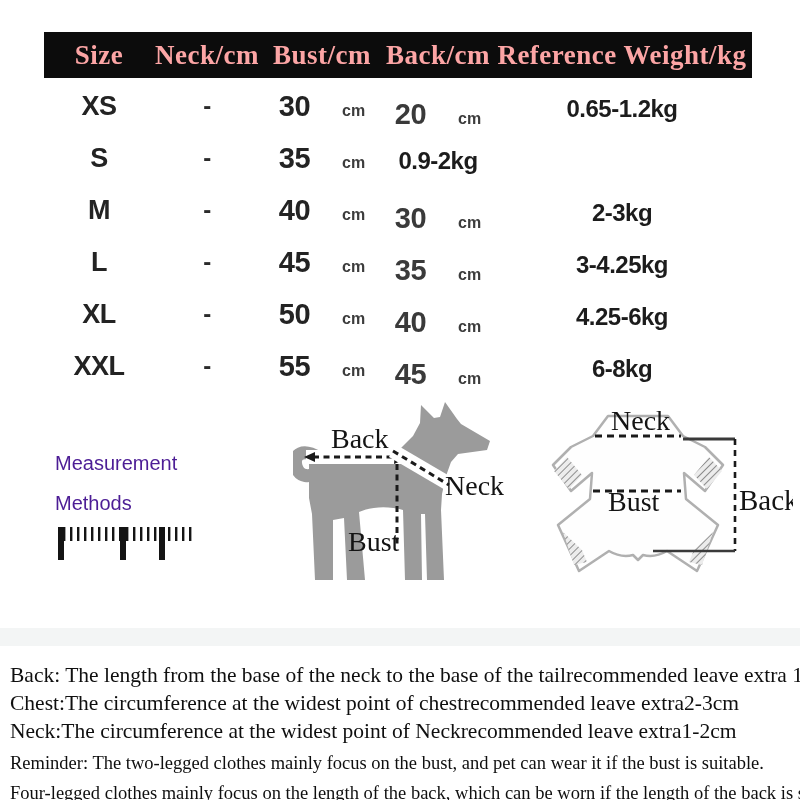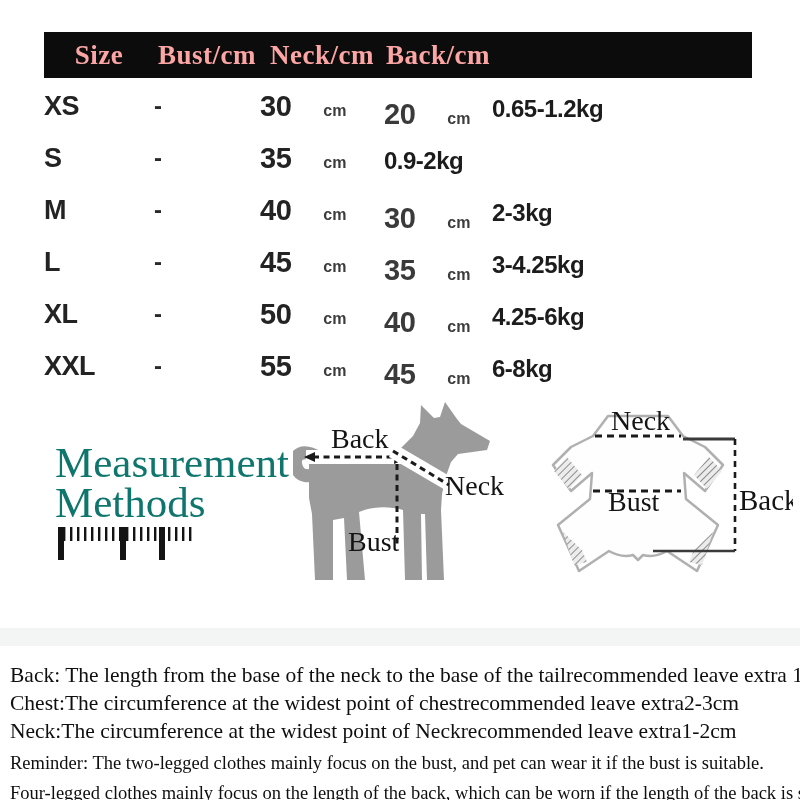--- a/index.html
+++ b/index.html
@@ -8,32 +8,32 @@
 
   
   .size-table{position:absolute;left:44px;top:32px;width:708px;}
   .thead{display:grid;grid-template-columns:110px 106px 124px 108px 260px;
          background:#0c0c0c;height:46px;align-items:center;}
   .thead .hc{color:#fca5a5;text-align:center;font-family:Liberation Serif, serif;
              font-weight:700;font-size:27px;letter-spacing:.5px;white-space:nowrap;}
   .tbody{margin-top:2px;}
   .trow{display:grid;grid-template-columns:110px 106px 124px 108px 260px;
         height:52px;align-items:center;}
-  .cell{font-family:"Liberation Sans",sans-serif;font-weight:700;
+  .cell{text-align:center;font-family:"Liberation Sans",sans-serif;font-weight:700;
         color:#232323;letter-spacing:-0.5px;}
   .c-size{font-size:27px;}
   .c-neck{font-size:24px;color:#2a2a2a;}
   .c-val{font-size:29px;}
   .c-val .unit{font-size:16px;font-weight:700;color:#3c3c3c;letter-spacing:0;margin-left:32px;}
   .c-back{transform:translateY(8px);color:#3a3a3a;}
   .c-weight{font-size:24px;transform:translateY(3px);color:#1c1c1c;}
 
   
-  .m-title{position:absolute;left:55px;top:443px;font-size:43px;line-height:40px;
-           color:#0f766e;font-family:Liberation Serif, serif;}
+  .m-title{position:absolute;left:55px;top:443px;font-size:20px;line-height:40px;
+           color:#4c1d95;font-family:Liberation Sans, sans-serif;}
   .ruler{position:absolute;left:56px;top:526px;}
 
   .dog-diagram{position:absolute;left:293px;top:402px;}
   .garment-diagram{position:absolute;left:545px;top:403px;}
   svg text{font-family:"Liberation Serif",serif;fill:#141414;}
 
   .divider-band{position:absolute;left:0;top:628px;width:800px;height:18px;background:#f3f5f5;}
 
   
   .notes{position:absolute;left:10px;top:661px;width:784px;color:#0f0f0f;}
@@ -41,23 +41,24 @@
   .note-sm{font-size:18.5px;line-height:24px;white-space:nowrap;margin-top:6px;}
 </style>
 </head>
 <body>
 
 <div class="canvas">
 
   <div class="size-table">
     <div class="thead">
       <div class="hc">Size</div>
+      <div class="hc">Neck/cm</div>
       <div class="hc">Bust/cm</div>
-      <div class="hc">Neck/cm</div>
       <div class="hc">Back/cm</div>
+      <div class="hc">Reference Weight/kg</div>
     </div>
 
     <div class="tbody">
 
       <div class="trow">
         <div class="cell c-size">XS</div>
         <div class="cell c-neck">-</div>
         <div class="cell c-val"><span>30</span><span class="unit">cm</span></div>
         <div class="cell c-val c-back"><span>20</span><span class="unit">cm</span></div>
         <div class="cell c-weight">0.65-1.2kg</div>

